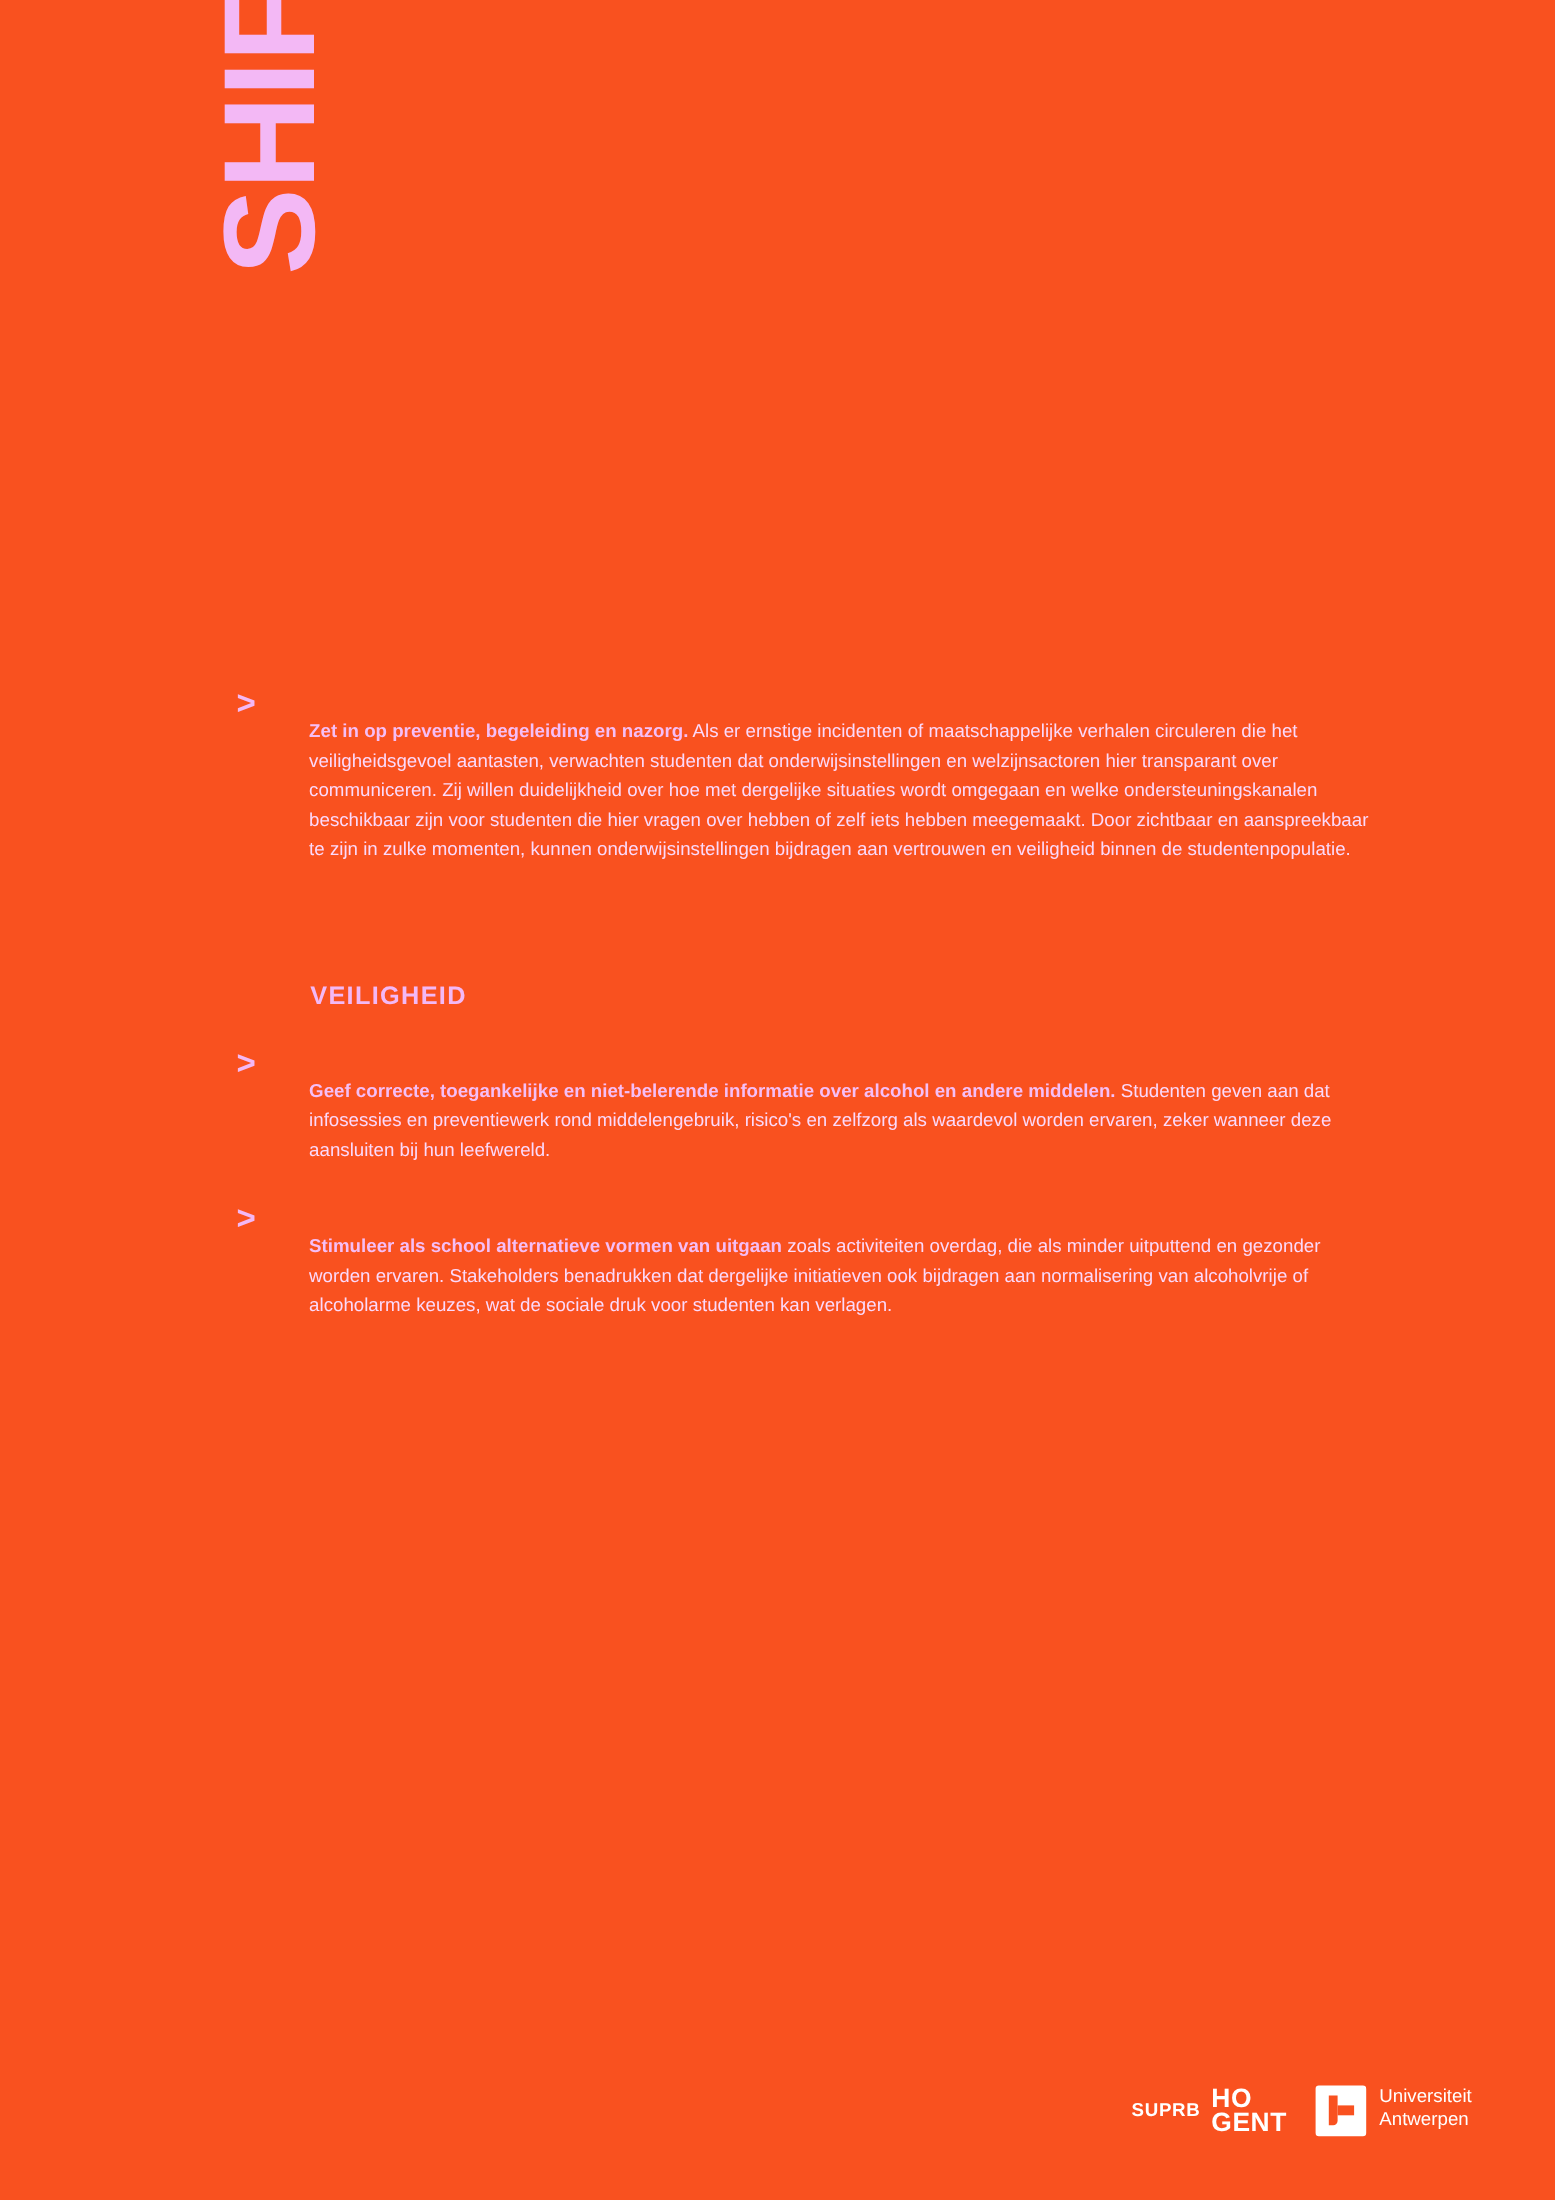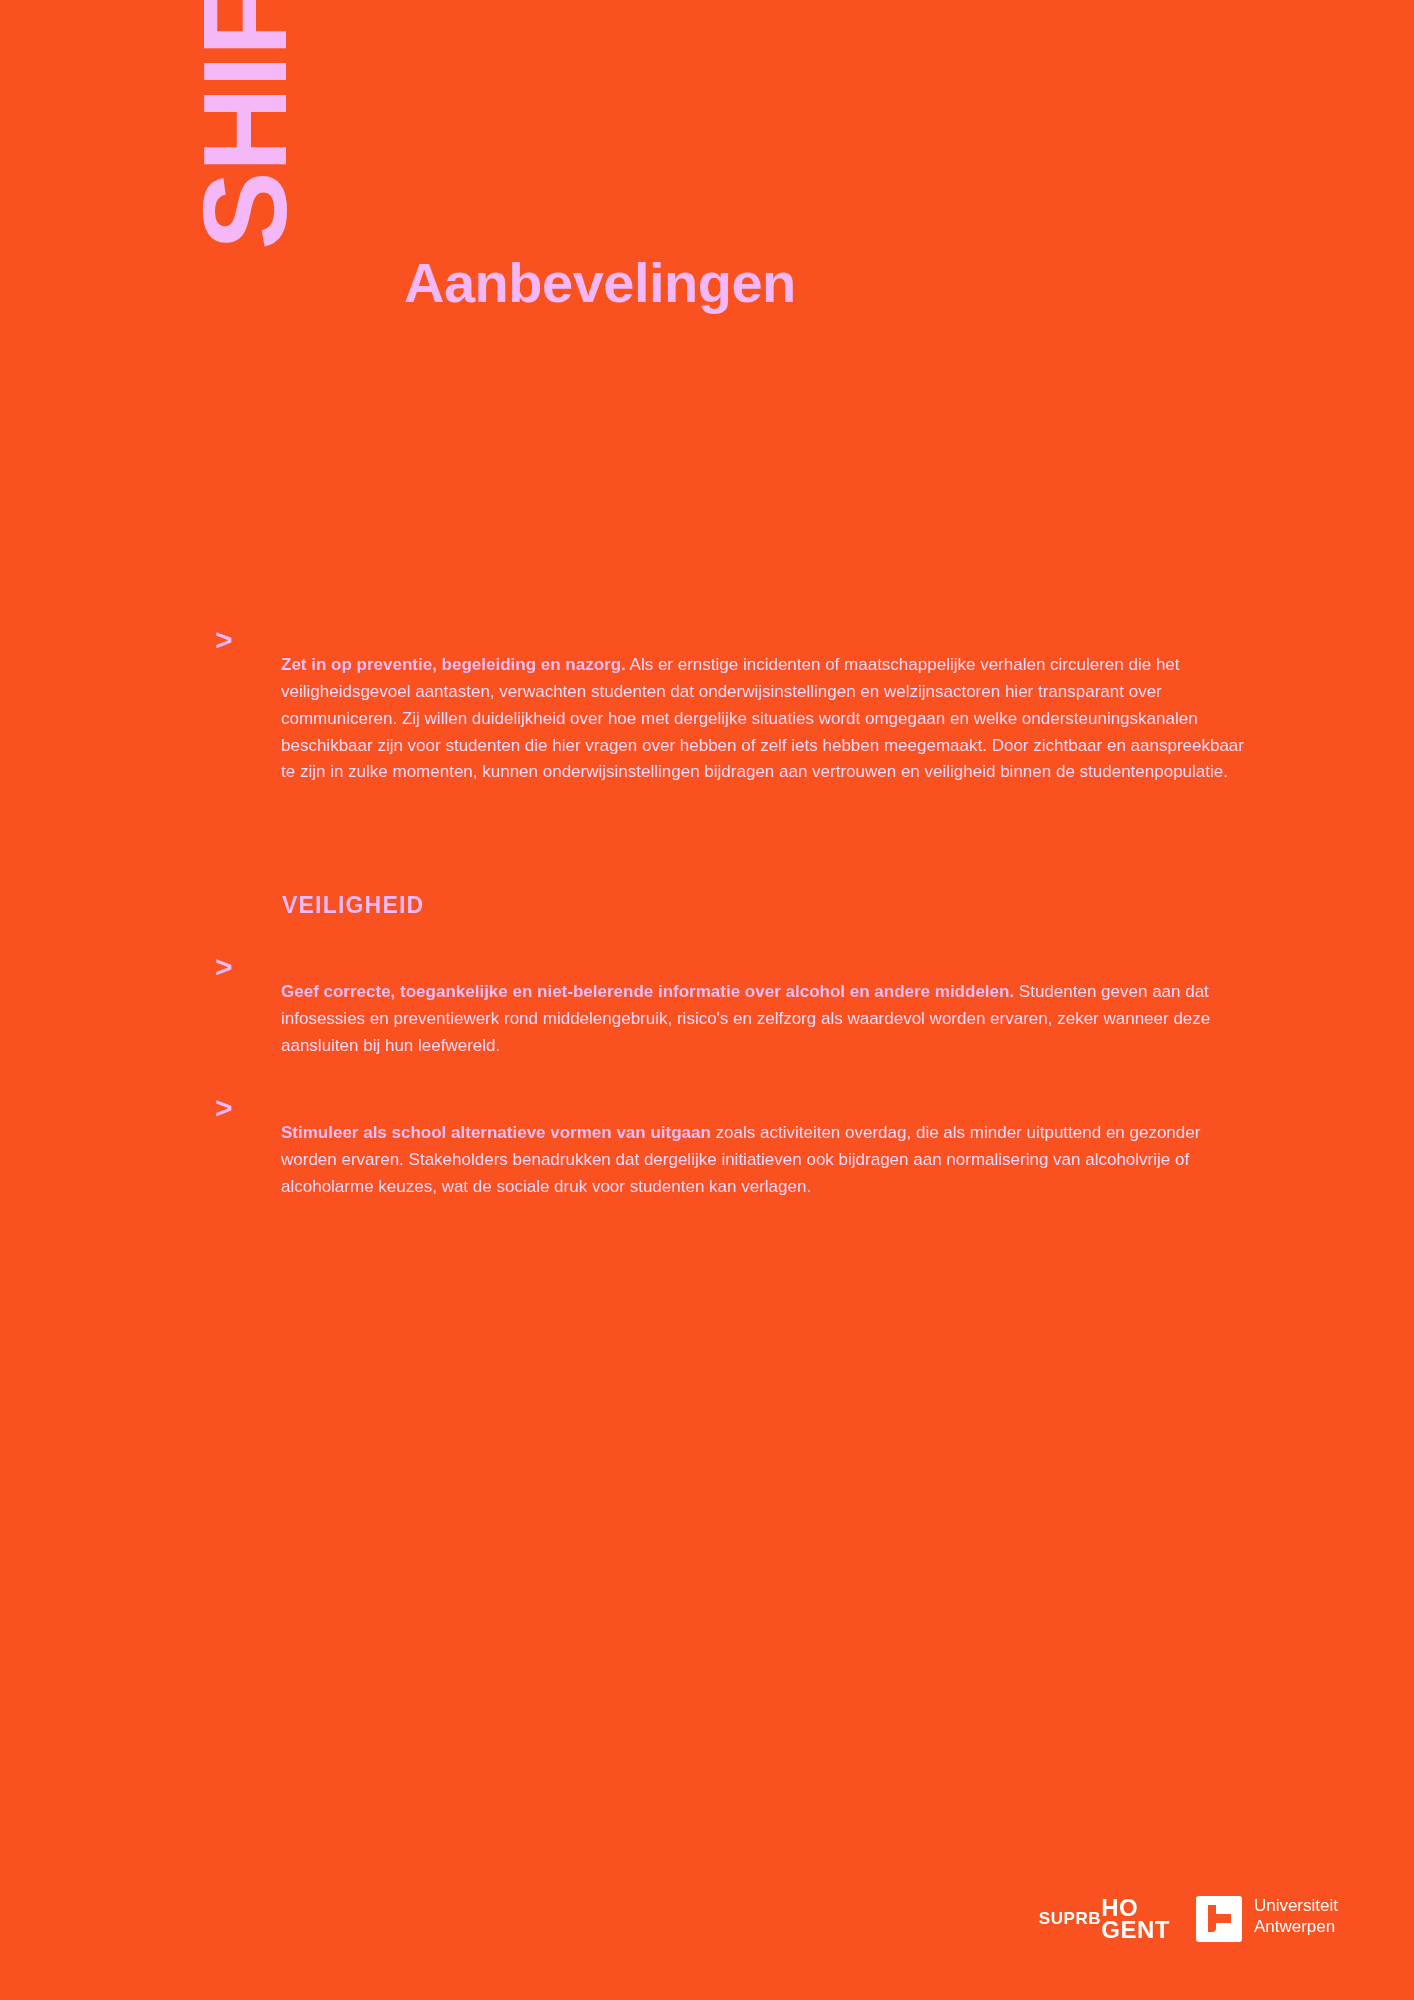--- a/index.html
+++ b/index.html
@@ -122,20 +122,21 @@
     bottom: 58px;
     right: 76px;
     display: flex;
     align-items: center;
     gap: 26px;
   }
 
   .logo-suprb {
     display: flex;
     align-items: center;
+    gap: 10px;
   }
 
   .suprb-word {
     font-size: 17px;
     font-weight: 800;
     letter-spacing: 0.6px;
     color: #ffffff;
   }
 
   .hogent {
@@ -189,21 +190,20 @@
   }
 </style>
 </head>
 <body>
 
 <div class="page">
 
   <div class="header">
     <div class="shift-vertical">SHIFT</div>
     <div class="title-block">
-      <div class="title-line">Aanbevelingen</div>
     </div>
   </div>
 
   <div class="content">
 
     <div class="section">
 
       <div class="bullet-row">
         <div class="bullet-marker">&gt;</div>
         <div class="bullet-text"><b>Zet in op preventie, begeleiding en nazorg.</b><span> Als er ernstige incidenten of maatschappelijke verhalen circuleren die het veiligheidsgevoel aantasten, verwachten studenten dat onderwijsinstellingen en welzijnsactoren hier transparant over communiceren. Zij willen duidelijkheid over hoe met dergelijke situaties wordt omgegaan en welke ondersteuningskanalen beschikbaar zijn voor studenten die hier vragen over hebben of zelf iets hebben meegemaakt. Door zichtbaar en aanspreekbaar te zijn in zulke momenten, kunnen onderwijsinstellingen bijdragen aan vertrouwen en veiligheid binnen de studentenpopulatie.</span></div>

